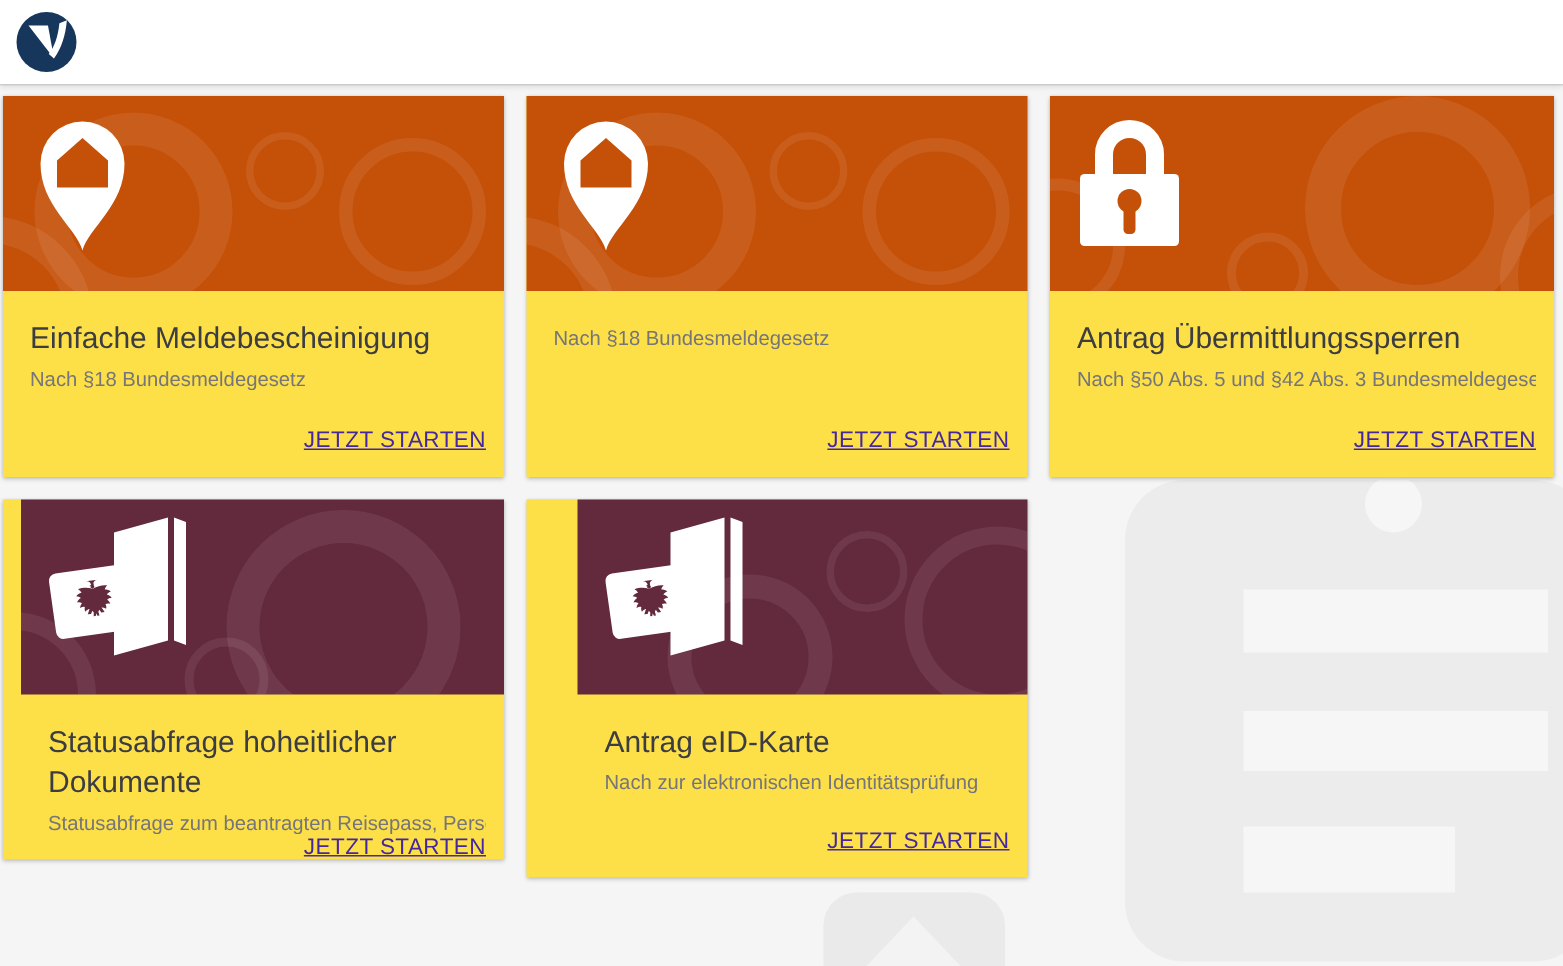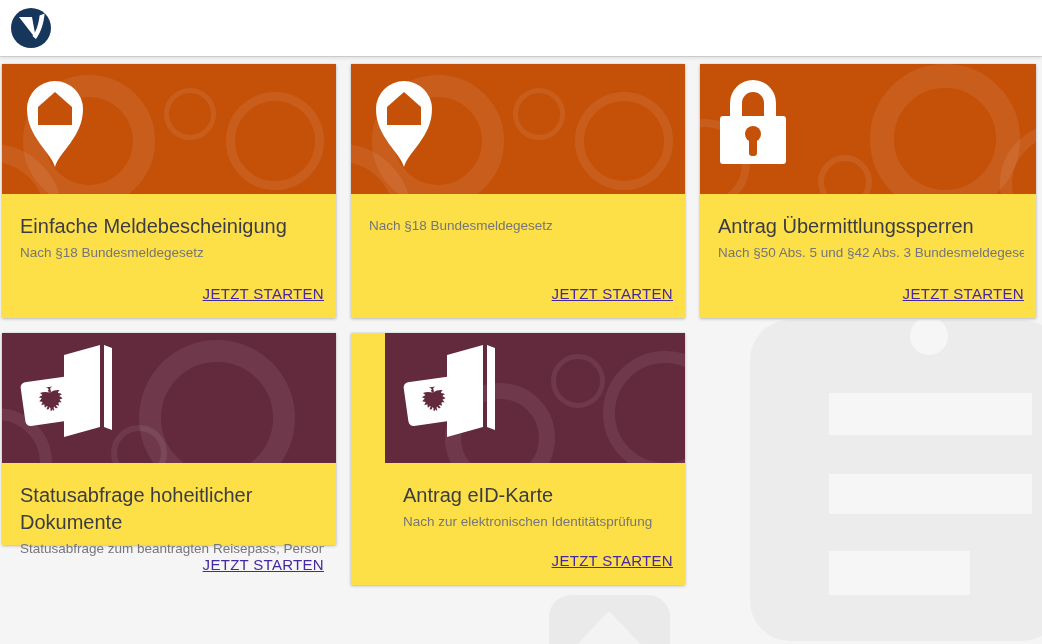--- a/index.html
+++ b/index.html
@@ -26,21 +26,21 @@
 
   
   .card {
     position:absolute; background:#fde047;
     box-shadow: 0 1px 3px rgba(0,0,0,.22), 0 0 2px rgba(0,0,0,.10);
     display:flex; flex-direction:column; z-index:10;
   }
   .c1 { left:2px;   top:64px;  width:334px; height:254px; }
   .c2 { left:351px; top:64px;  width:334px; height:254px; }
   .c3 { left:700px; top:64px;  width:336px; height:254px; }
-  .c4 { left:2px;   top:333px; width:334px; height:212px; }
+  .c4 { left:2px;   top:333px; width:334px; height:240px;padding-left:12px; }
   .c5 { left:351px; top:333px; width:334px; height:252px;padding-left:34px; }
 
   .media { position:relative; height:130px; overflow:hidden; flex:0 0 130px; }
   .media svg.glyph { position:absolute; z-index:3; }
 
   .ring {
     position:absolute; border-radius:50%;
     border:10px solid rgba(255,255,255,.08); z-index:1;
   }
 

